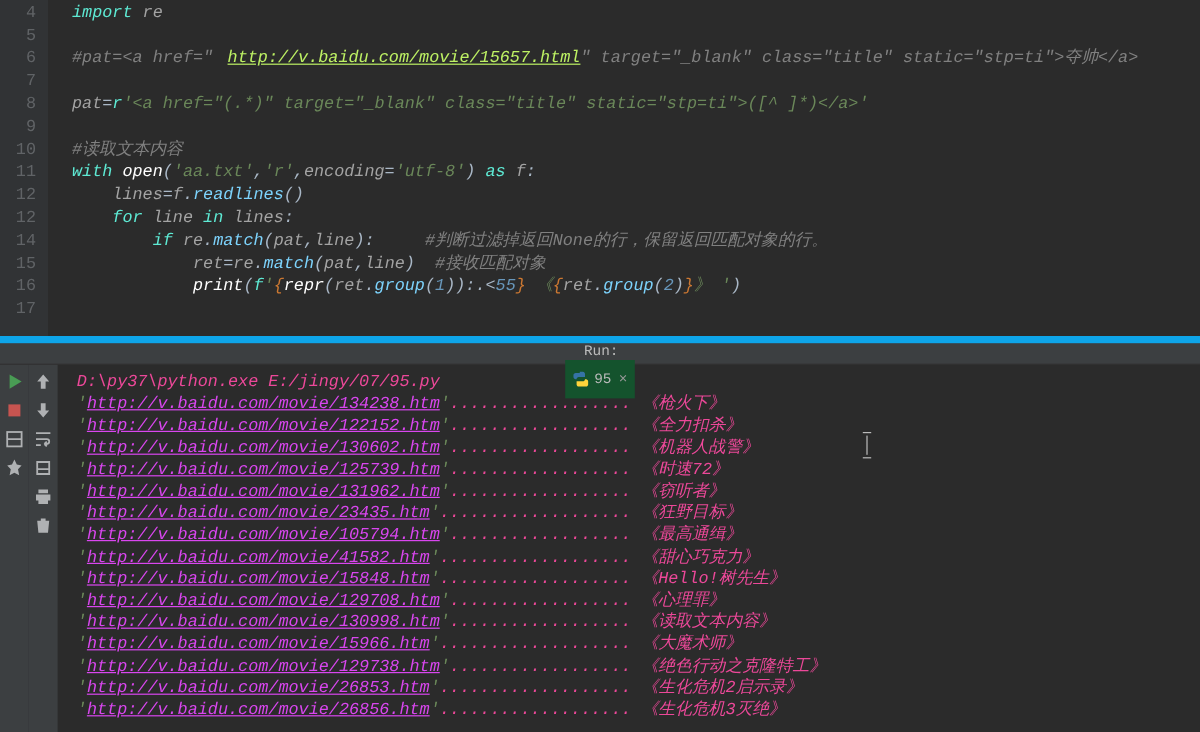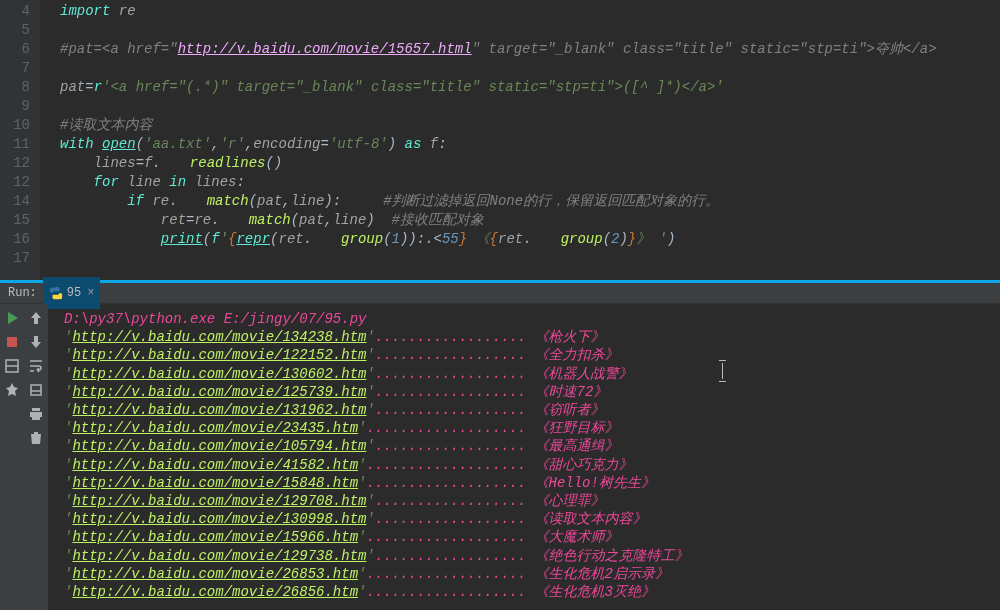--- a/index.html
+++ b/index.html
@@ -4,44 +4,44 @@
 <style>
   * { margin: 0; padding: 0; box-sizing: border-box; }
   html, body { width: 1000px; height: 610px; overflow: hidden; background: #2b2b2b; }
   body { font-family: "Consolas", "Courier New", monospace; font-size: 14px; color: #a9b7c6; font-style: italic; }
 
   .editor { display: flex; height: 280px; background: #2b2b2b; }
   .gutter { width: 40px; background: #313335; color: #606366; text-align: right; padding-right: 10px; padding-top: 2px; line-height: 19px; font-style: normal; user-select: none; }
   .code { flex: 1; padding-left: 20px; padding-top: 2px; line-height: 19px; white-space: pre; overflow: hidden; }
 
   .kw  { color: #5eead4; }
-  .fn  { color: #bef264; margin-left: 29px; }
+  .fn  { color: #7dd3fc; }
   .str { color: #6a8759; }
   .cmt { color: #808080; }
-  .link{ color: #f0abfc; text-decoration: underline; }
+  .link{ color: #bef264; text-decoration: underline; margin-left: 12px; }
   .num { color: #6897bb; }
   .op  { color: #a9b7c6; }
   .var { color: #a3a3a3; }
-  .builtin { color: #5eead4; text-decoration: underline; }
+  .builtin { color: #ffffff; }
   .fbrace{ color: #cc7832; }
 
-  .run-bar { height: 24px; background: #3c3f41; border-top: 3px solid #0ea5e9; border-bottom: 1px solid #323232; display: flex; align-items: center; font-style: normal; color: #bbbbbb; font-size: 12px; }
+  .run-bar { height: 24px; background: #3c3f41; border-top: 6px solid #0ea5e9; border-bottom: 1px solid #323232; display: flex; align-items: center; font-style: normal; color: #bbbbbb; font-size: 12px; flex-direction: column; }
   .run-bar .lbl { padding: 0 6px 0 8px; }
-  .run-bar .tab { display:flex; align-items:center; height:100%; padding: 16px 6px; background: #0c4a6e; gap:4px;}
+  .run-bar .tab { display:flex; align-items:center; height:100%; padding: 16px 6px; background: #14532d; gap:4px;}
   .run-bar .py-ico { width:14px;height:14px; }
   .run-bar .close-x{ color:#999; padding-left:2px;}
 
   .run-pane { display:flex; height: 306px; background:#2b2b2b; }
   .tool-col { width:24px; background:#3c3f41; display:flex; flex-direction:column; align-items:center; gap:8px; padding-top:6px;}
   .tool-col2{ width:24px; background:#3c3f41; display:flex; flex-direction:column; align-items:center; gap:8px; padding-top:6px;}
   .tool-ico { width:16px; height:16px; fill:#afb1b3; }
   .green{ fill:#499c54;}
   .console { flex:1; padding: 6px 0 0 16px; line-height: 18.2px; white-space: pre; overflow:hidden; color:#a9b7c6;}
   .console .q{ color:#6a8759;}
-  .console .u{ color:#bef264; text-decoration: underline;}
+  .console .u{ color:#d946ef; text-decoration: underline;}
   .console .w{ color:#ec4899; font-style: italic;}
 
   .caret { position:absolute; left:722px; top: 363px; width:1px; height:16px; background:#bbb;}
   .caret::before{content:''; position:absolute; top:-3px; left:-3px; width:7px; height:1px; background:#bbb;}
   .caret::after{content:''; position:absolute; bottom:-3px; left:-3px; width:7px; height:1px; background:#bbb;}
 </style>
 </head>
 <body>
 
 <div class="editor">

